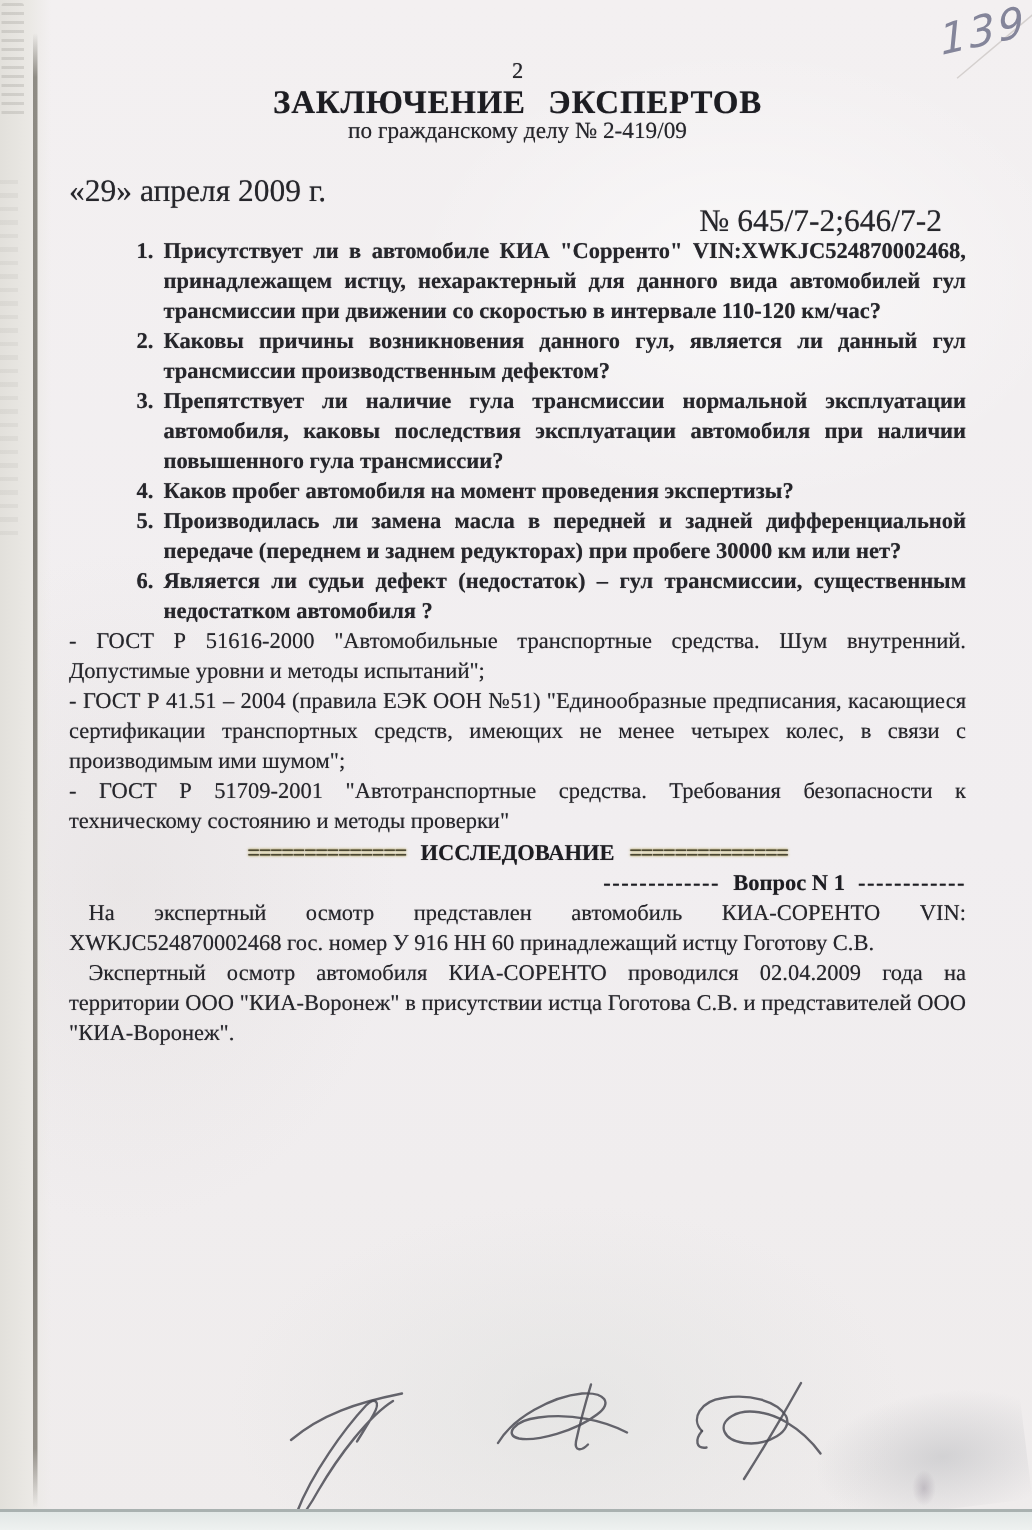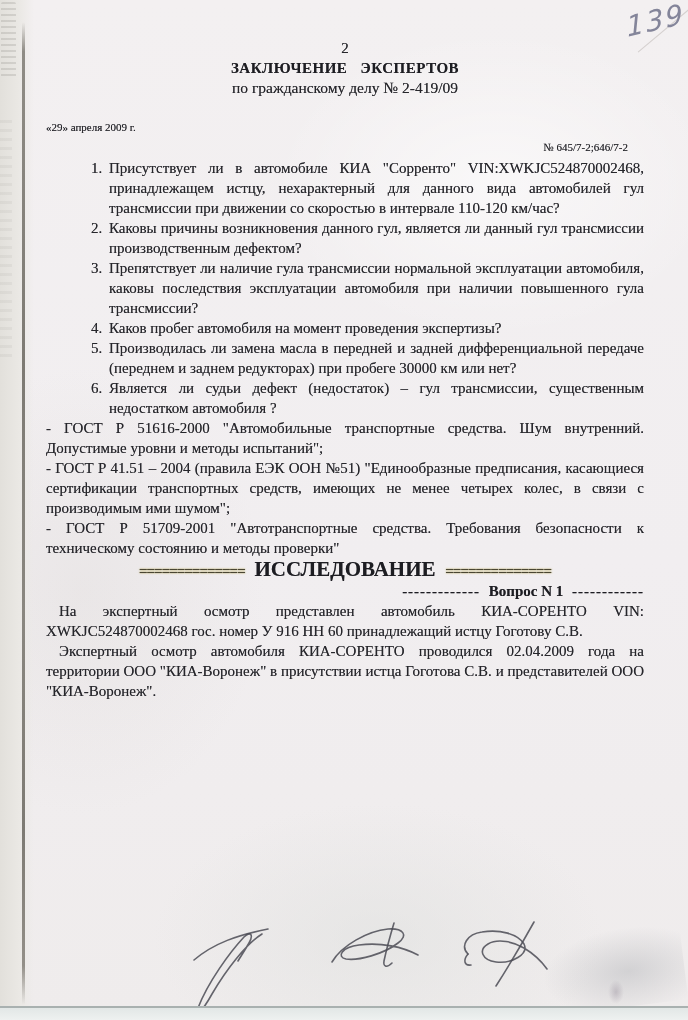--- a/index.html
+++ b/index.html
@@ -72,39 +72,39 @@
   
   .doc {
     position: absolute; left: 46px; top: 38px; width: 598px;
     font-size: 15px; line-height: 20px;
     text-shadow: 0 0 .5px rgba(35,35,42,.6);
   }
   .doc p { margin: 0; }
   .pagenum { text-align: center; }
   .title {
     margin: 6px 0 0 0; text-align: center;
-    font-size: 15px; font-weight: bold; letter-spacing: .5px; word-spacing: 9px;
+    font-size: 22px; font-weight: bold; letter-spacing: .5px; word-spacing: 9px;
     color: #1d1d22;
   }
   .subtitle { margin-top: 17px; text-align: center; font-size: 15.5px; }
   .daterow {
     margin-top: 19px; display: flex; justify-content: space-between;
-    font-size: 11px;
+    font-size: 21px;
   }
   .daterow .caseno { padding-right: 16px; margin-top: 20px; }
   .intro { margin-top: 19px; text-align: justify; }
   .qheading {
     margin-top: 16px; text-align: center; font-weight: bold; color: #1d1d22;
   }
   .qlist { margin: 1px 0 0 0; padding-left: 60px; }
-  .qlist li { text-align: justify; padding-left: 3px; }
+  .qlist li { text-align: justify; padding-left: 3px; font-weight: bold; }
   .lit-intro { margin-top: 14px; text-align: justify; }
   .lit-item { text-align: justify; }
   .banner { margin-top: 1px; text-align: center; font-weight: bold; white-space: nowrap; }
-  .banner .bword { font-size: 21px; color: #1d1d22; margin: 0 6px; }
+  .banner .bword { font-size: 15px; color: #1d1d22; margin: 0 6px; }
   .eq {
     color: #4a4633; letter-spacing: -1px;
     text-shadow: 0 0 2px rgba(206,186,72,.85), 0 0 1px rgba(60,55,30,.8);
   }
   .qnum-header { text-align: right; font-weight: bold; color: #1d1d22; }
   .dash { letter-spacing: 1px; }
   .qnum-header .bword { margin: 0 5px; }
   .rp { text-align: justify; text-indent: 13px; }
 </style>
 </head>

